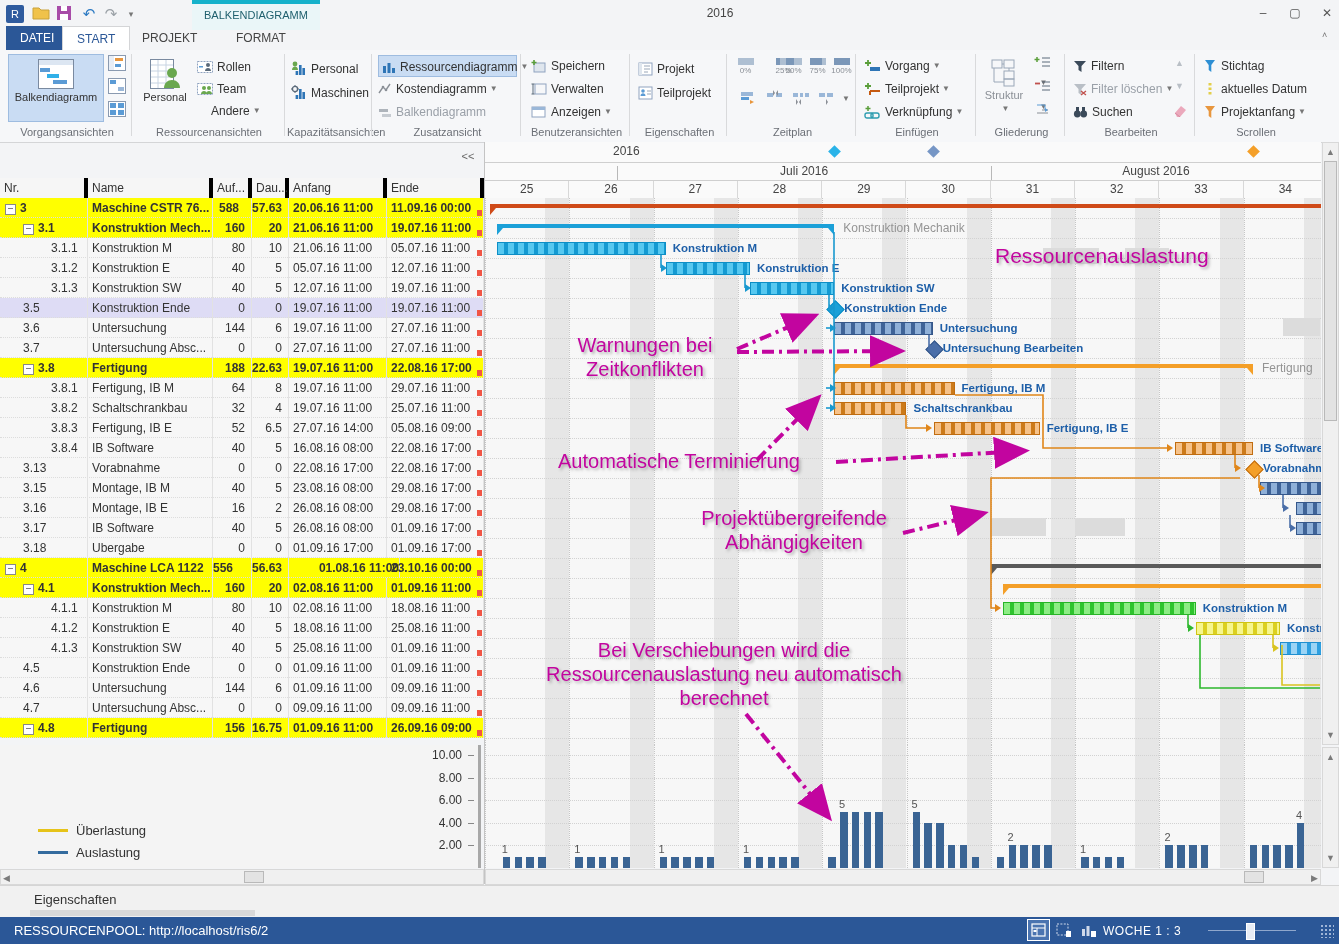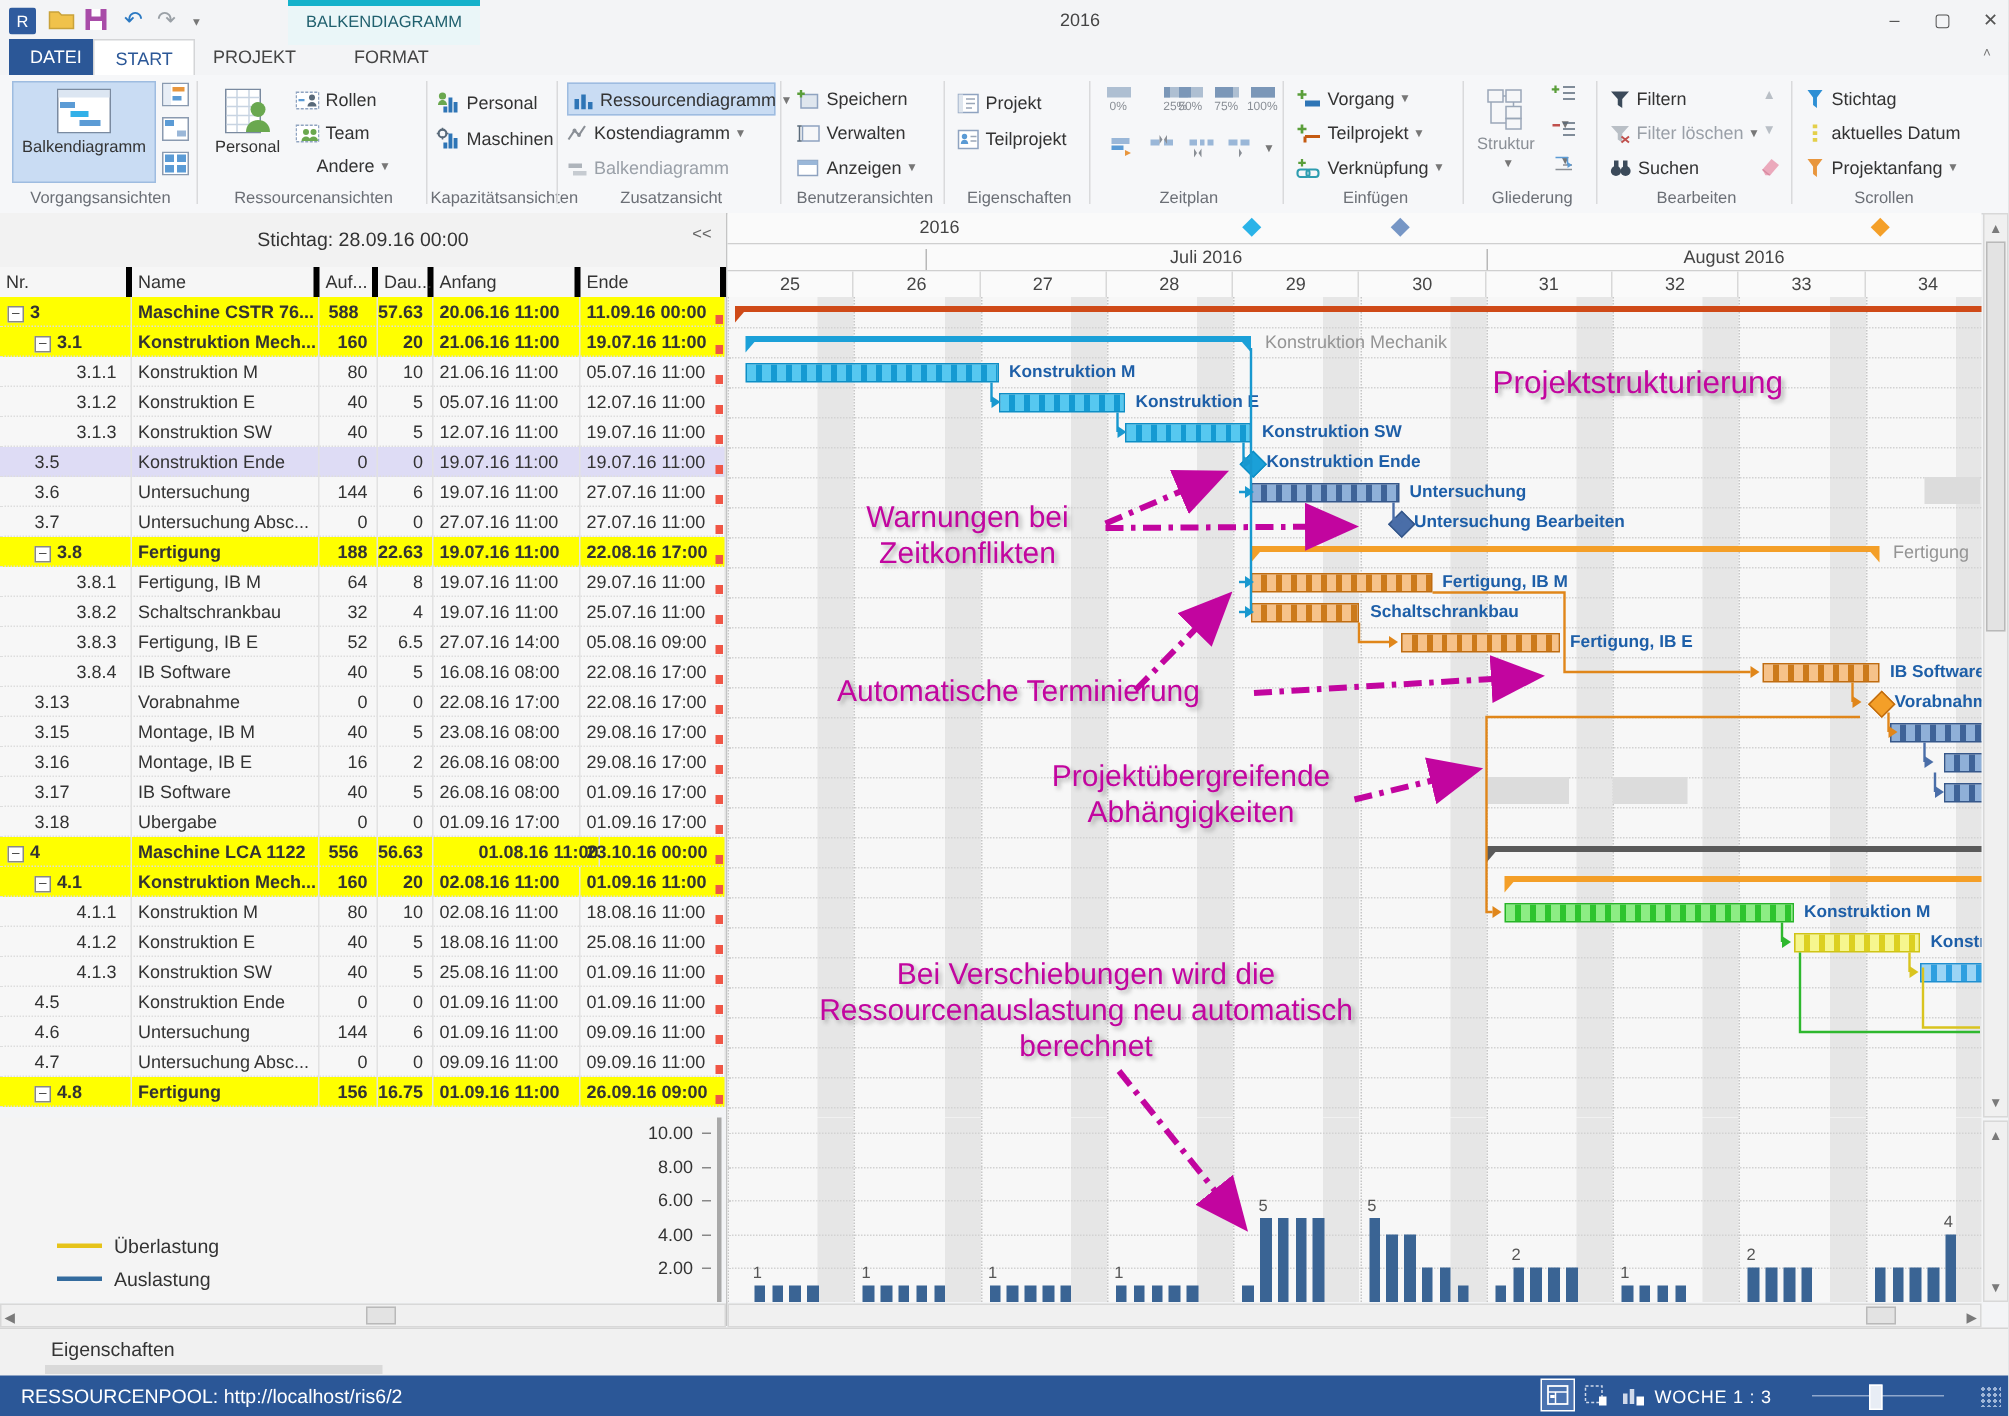--- a/index.html
+++ b/index.html
@@ -411,21 +411,20 @@
       <div class="ritem" style="left:6px;top:28px"><span><svg width="14" height="14">
               <path d="M7 1v12" stroke="#e3cf4a" stroke-width="3" stroke-dasharray="2.5 2"></path>
             </svg></span><span class="lbl">aktuelles Datum</span></div>
       <div class="ritem" style="left:6px;top:51px"><span><svg width="14" height="14">
               <path d="M2 1h10l-3.7 5v7l-2.6-2V6z" fill="#e8963d"></path>
             </svg></span><span class="lbl">Projektanfang</span><span class="caret">▼</span></div>
       <div class="rg-label">Scrollen</div>
     </div>
   </div>
 
-  <div id="stichtagbar" class="abs">Stichtag: 28.09.16 00:00</div>
   <div id="collapsebtn" class="abs">&lt;&lt;</div>
   <div id="thead" class="abs">
     <div class="hc" style="left:0;width:88px">Nr.</div>
     <div class="hc" style="left:88px;width:125px">Name</div>
     <div class="hc" style="left:213px;width:39px;text-align:right">Auf...</div>
     <div class="hc" style="left:252px;width:37px;text-align:right">Dau...</div>
     <div class="hc" style="left:289px;width:98px">Anfang</div>
     <div class="hc" style="left:387px;width:97px">Ende</div>
   </div>
   <div id="tbody" class="abs">
@@ -569,21 +568,21 @@
         <div class="tc" style="left: 0px; width: 88px; text-align: left; padding: 0px 0px 0px 23px;">3.18</div>
         <div class="tc" style="left: 88px; width: 125px; text-align: left; padding: 0px 0px 0px 4px;">Ubergabe</div>
         <div class="tc" style="left: 213px; width: 39px; text-align: right; padding: 0px 6px 0px 0px;">0</div>
         <div class="tc" style="left: 252px; width: 37px; text-align: right; padding: 0px 6px 0px 0px;">0</div>
         <div class="tc" style="left: 289px; width: 98px; text-align: left; padding: 0px 0px 0px 4px;">01.09.16 17:00</div>
         <div class="tc" style="left: 387px; width: 97px; text-align: left; padding: 0px 0px 0px 4px;">01.09.16 17:00</div>
       </div>
       <div class="trow summary">
         <div class="tc" style="left: 0px; width: 88px; text-align: left; padding: 0px 0px 0px 5px;"><span class="mbox">–</span>4</div>
         <div class="tc" style="left: 88px; width: 125px; text-align: left; padding: 0px 0px 0px 4px;">Maschine LCA 1122</div>
-        <div class="tc" style="left: 213px; width: 39px; text-align: center; padding: 0px 6px 0px 0px;">556</div>
+        <div class="tc" style="left: 213px; width: 39px; text-align: left; padding: 0px 6px 0px 0px;">556</div>
         <div class="tc" style="left: 252px; width: 37px; text-align: right; padding: 0px 6px 0px 0px;">56.63</div>
         <div class="tc" style="left: 302px; width: 98px; text-align: right; padding: 0px 0px 0px 4px;">01.08.16 11:00</div>
         <div class="tc" style="left: 387px; width: 97px; text-align: left; padding: 0px 0px 0px 4px;">23.10.16 00:00</div>
       </div>
       <div class="trow summary">
         <div class="tc" style="left: 0px; width: 88px; text-align: left; padding: 0px 0px 0px 23px;"><span class="mbox">–</span>4.1</div>
         <div class="tc" style="left: 88px; width: 125px; text-align: left; padding: 0px 0px 0px 4px;">Konstruktion Mech...</div>
         <div class="tc" style="left: 213px; width: 39px; text-align: right; padding: 0px 6px 0px 0px;">160</div>
         <div class="tc" style="left: 252px; width: 37px; text-align: right; padding: 0px 6px 0px 0px;">20</div>
         <div class="tc" style="left: 289px; width: 98px; text-align: left; padding: 0px 0px 0px 4px;">02.08.16 11:00</div>
@@ -952,21 +951,21 @@
           <rect x="13" y="11" width="5" height="6" fill="#fff"></rect>
         </svg></div>
     <div id="sbweek" class="abs">WOCHE 1 : 3</div>
 
   </div>
   <div id="zoomtrack" class="abs"></div>
   <div id="zoomthumb" class="abs"></div>
   <div id="grip" class="abs"></div>
 
   <div id="annos">
-      <div class="anno" style="left: 995px; top: 244px; width: 220px; text-align: left; font-size: 21px; position: absolute;">Projektstrukturierung</div>
+      <div class="anno" style="left: 995px; top: 244px; width: 220px; text-align: left; font-size: 21px; position: absolute;">Ressourcenauslastung</div>
       <div class="anno" style="left: 560px; top: 333px; width: 170px; text-align: center; font-size: 20px; position: absolute;">Warnungen bei
 Zeitkonflikten</div>
       <div class="anno" style="left: 558px; top: 449px; width: 275px; text-align: left; font-size: 20px; position: absolute;">Automatische Terminierung</div>
       <div class="anno" style="left: 678px; top: 506px; width: 232px; text-align: center; font-size: 20px; position: absolute;">Projektübergreifende
 Abhängigkeiten</div>
       <div class="anno" style="left: 528px; top: 638px; width: 392px; text-align: center; font-size: 20px; position: absolute;">Bei Verschiebungen wird die
 Ressourcenauslastung neu automatisch
 berechnet</div>
     </div>
   <svg id="arrowsvg" class="abs" width="1339" height="944">

